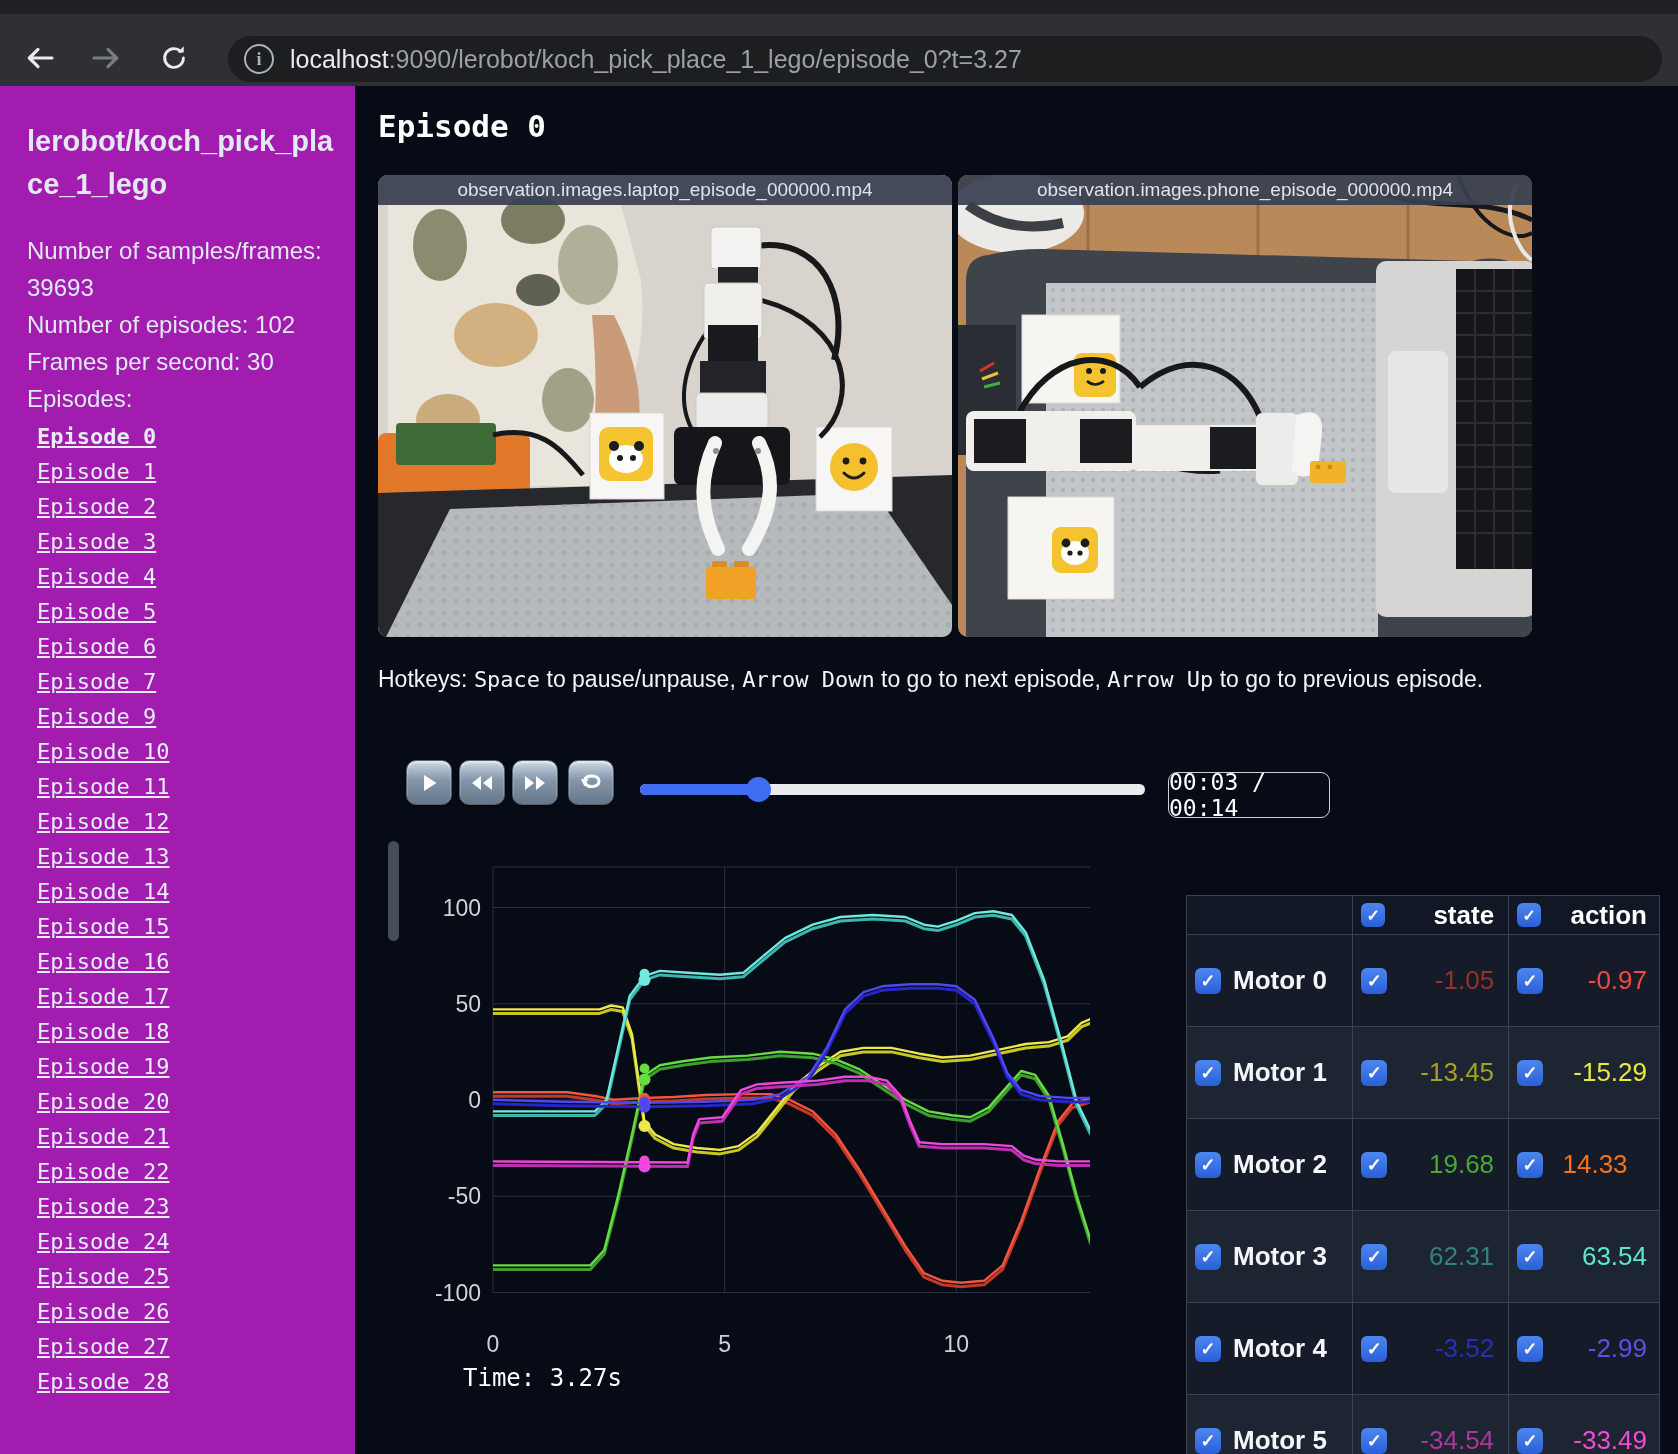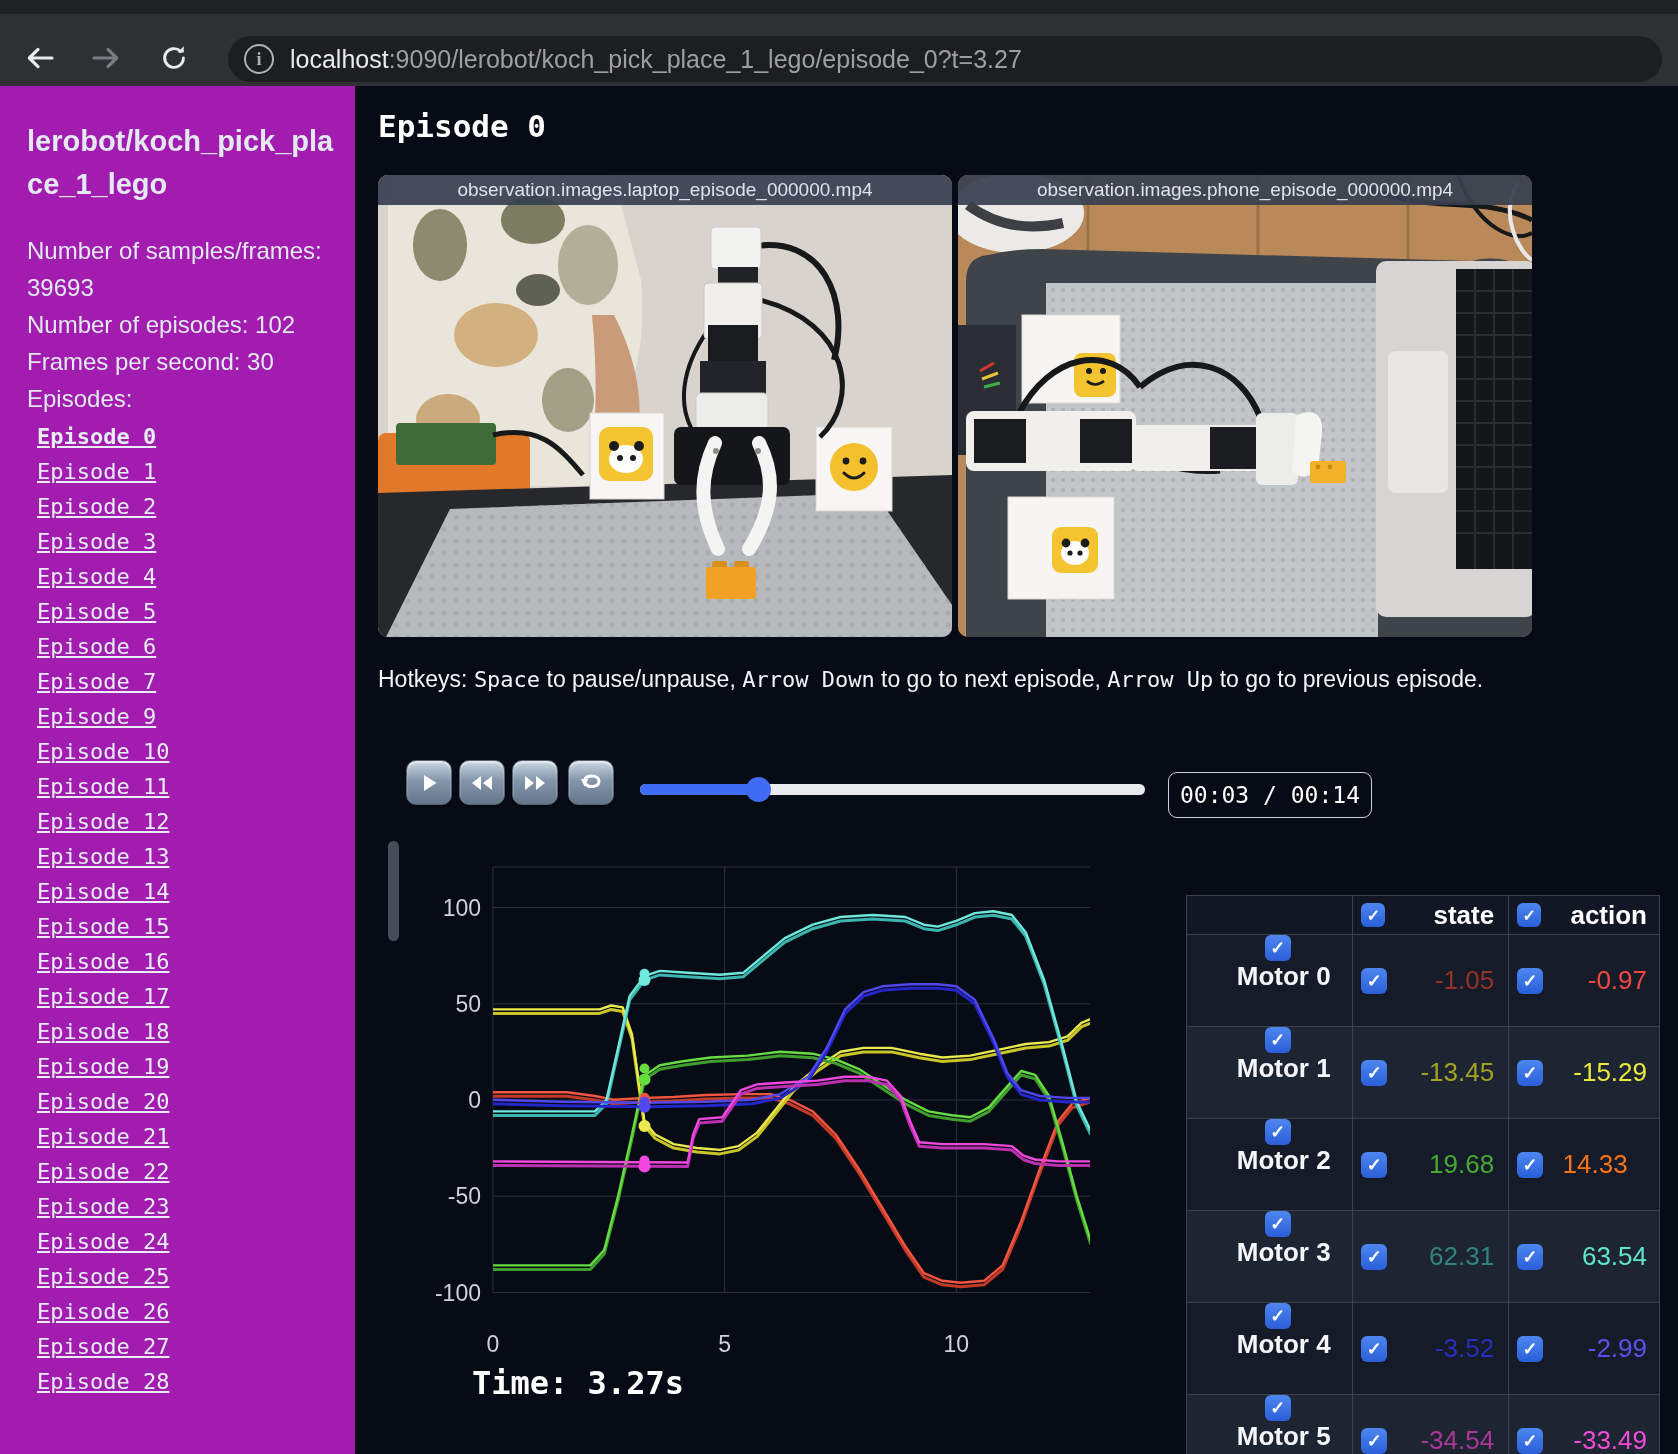--- a/index.html
+++ b/index.html
@@ -44,36 +44,36 @@
   .hotkeys .mono{font-size:22px;}
 
   
   .pbtn{position:absolute;top:674px;width:44px;height:43px;border-radius:10px;cursor:pointer;
         background:linear-gradient(180deg,#ccd7e3 0%,#8396aa 45%,#64768a 100%);
         border:1px solid #55616e;box-shadow:inset 0 2px 2px rgba(255,255,255,.55),0 1px 2px rgba(0,0,0,.45);
         display:flex;align-items:center;justify-content:center;}
   .slider{position:absolute;left:283px;top:698px;width:505px;height:11px;border-radius:6px;background:#e9ebee;cursor:pointer;}
   .slider-fill{position:absolute;left:0;top:0;height:11px;border-radius:6px 0 0 6px;background:#3f6cf2;}
   .slider-thumb{position:absolute;top:-7px;width:25px;height:25px;border-radius:50%;background:#3f6cf2;}
-  .timebox{position:absolute;left:811px;top:686px;width:204px;height:46px;border:1.5px solid #ccd2d9;border-radius:9px;
+  .timebox{position:absolute;left:811px;top:686px;width:162px;height:46px;border:1.5px solid #ccd2d9;border-radius:9px;
            box-sizing:border-box;display:flex;align-items:center;justify-content:center;
            font-size:23px;color:#fff;}
 
   
   .chart{position:absolute;left:21px;top:771px;width:712px;height:540px;}
-  .time-label{position:absolute;left:106px;top:1278px;font-size:32px;font-weight:bold;color:#fff;margin-left:9px;}
+  .time-label{position:absolute;left:106px;top:1278px;font-size:24px;font-weight:normal;color:#fff;}
   .scrollpill{position:absolute;left:31px;top:755px;width:11px;height:100px;border-radius:6px;background:#454d5b;}
 
   
   .mtable{position:absolute;left:829px;top:761px;width:472px;border:1px solid #3a4150;border-bottom:none;
           font-size:26px;margin-top:48px;}
   .trow{display:flex;border-bottom:1px solid #3a4150;}
   .tcell{box-sizing:border-box;border-right:1px solid #3a4150;display:flex;align-items:center;}
   .tcell:last-child{border-right:none;}
-  .c1{width:170px;padding-left:16px;flex-direction:column;}
+  .c1{width:170px;padding-left:8px;}
   .c2{width:159px;padding:0 14px 0 8px;}
   .c3{width:153px;padding:0 12px 0 8px;}
   .thead{height:38px;background:#111724;font-weight:bold;}
   .tbody{height:91px;}
   .row-a{background:#151b28;}
   .row-b{background:#1d2432;}
   .cb{width:26px;height:26px;border-radius:6px;flex:none;
       background:linear-gradient(180deg,#4d86f0,#2a5fd8);
       display:flex;align-items:center;justify-content:center;
       color:#fff;font-size:18px;font-weight:bold;cursor:pointer;}

